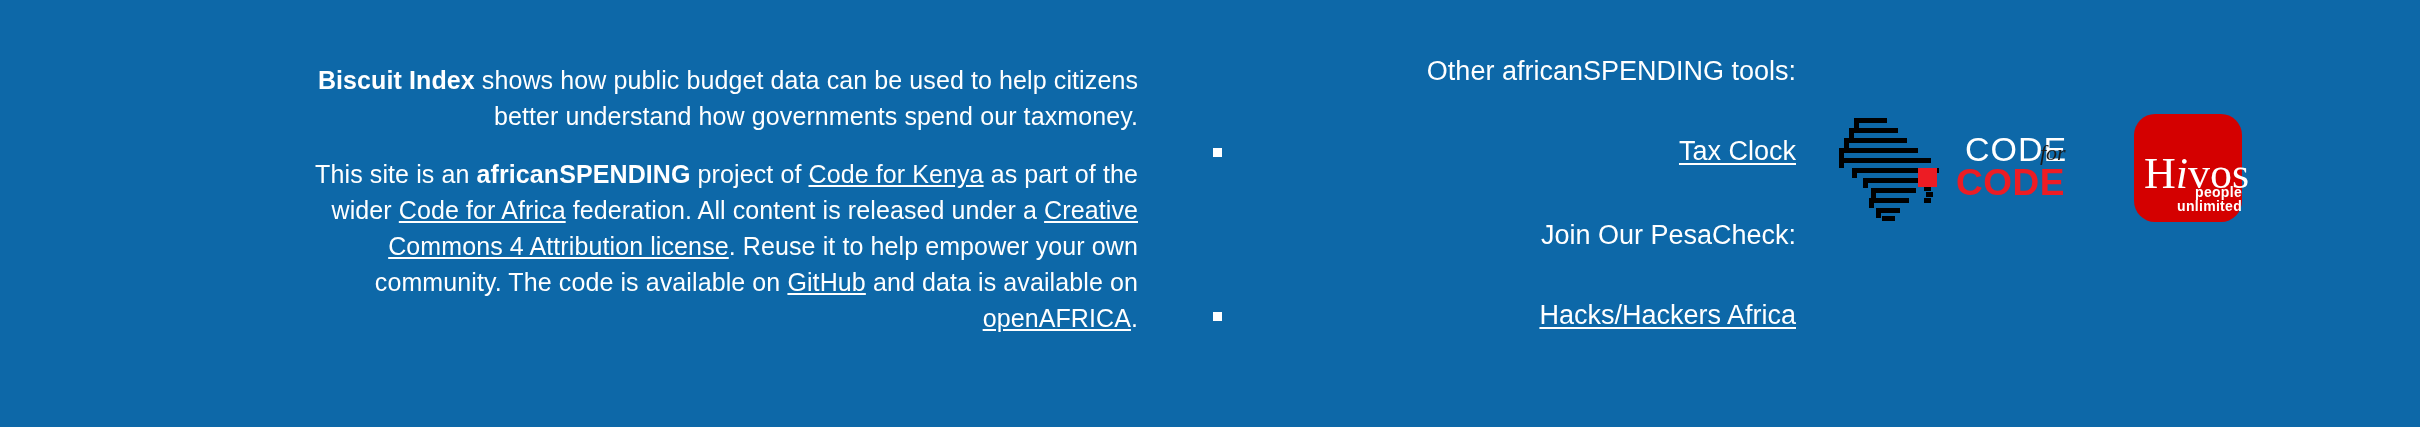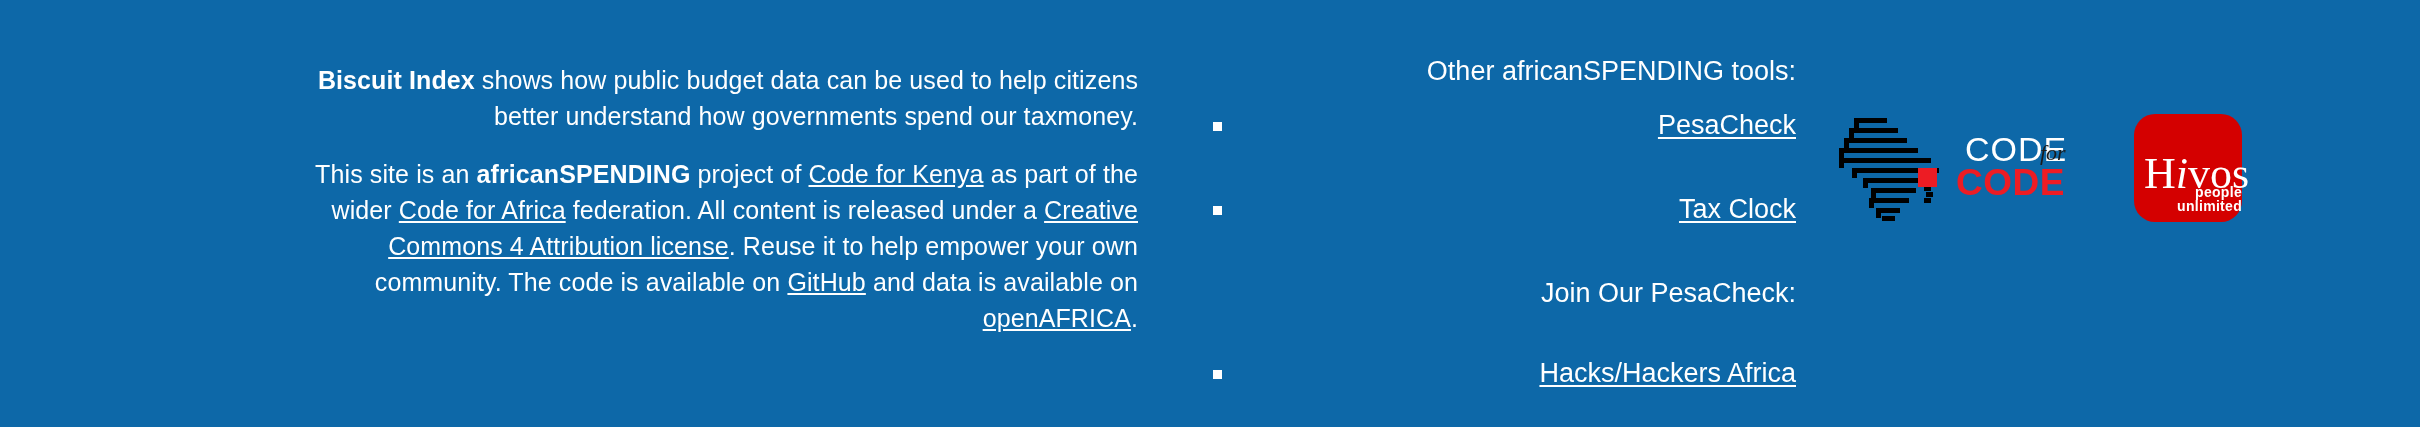--- a/index.html
+++ b/index.html
@@ -194,24 +194,20 @@
       <span>This site is an </span><b>africanSPENDING</b><span> project of </span><a class="inline-link">Code for Kenya</a><span> as part of the wider </span><a class="inline-link">Code for Africa</a><span> federation. All content is released under a </span><a class="inline-link">Creative Commons 4 Attribution license</a><span>. Reuse it to help empower your own community. The code is available on </span><a class="inline-link">GitHub</a><span> and data is available on </span><a class="inline-link">openAFRICA</a><span>.</span>
     </p>
 
   </div>
 
   <div class="col-links">
 
     <h3 class="links-heading">Other africanSPENDING tools:</h3>
 
     <ul class="links-list">
-      <li>
-        <span class="bullet-square"></span>
-        <a class="list-link">PesaCheck</a>
-      </li>
       <li>
         <span class="bullet-square"></span>
         <a class="list-link">Tax Clock</a>
       </li>
     </ul>
 
     <h3 class="links-heading second">Join Our PesaCheck:</h3>
 
     <ul class="links-list">
       <li>

